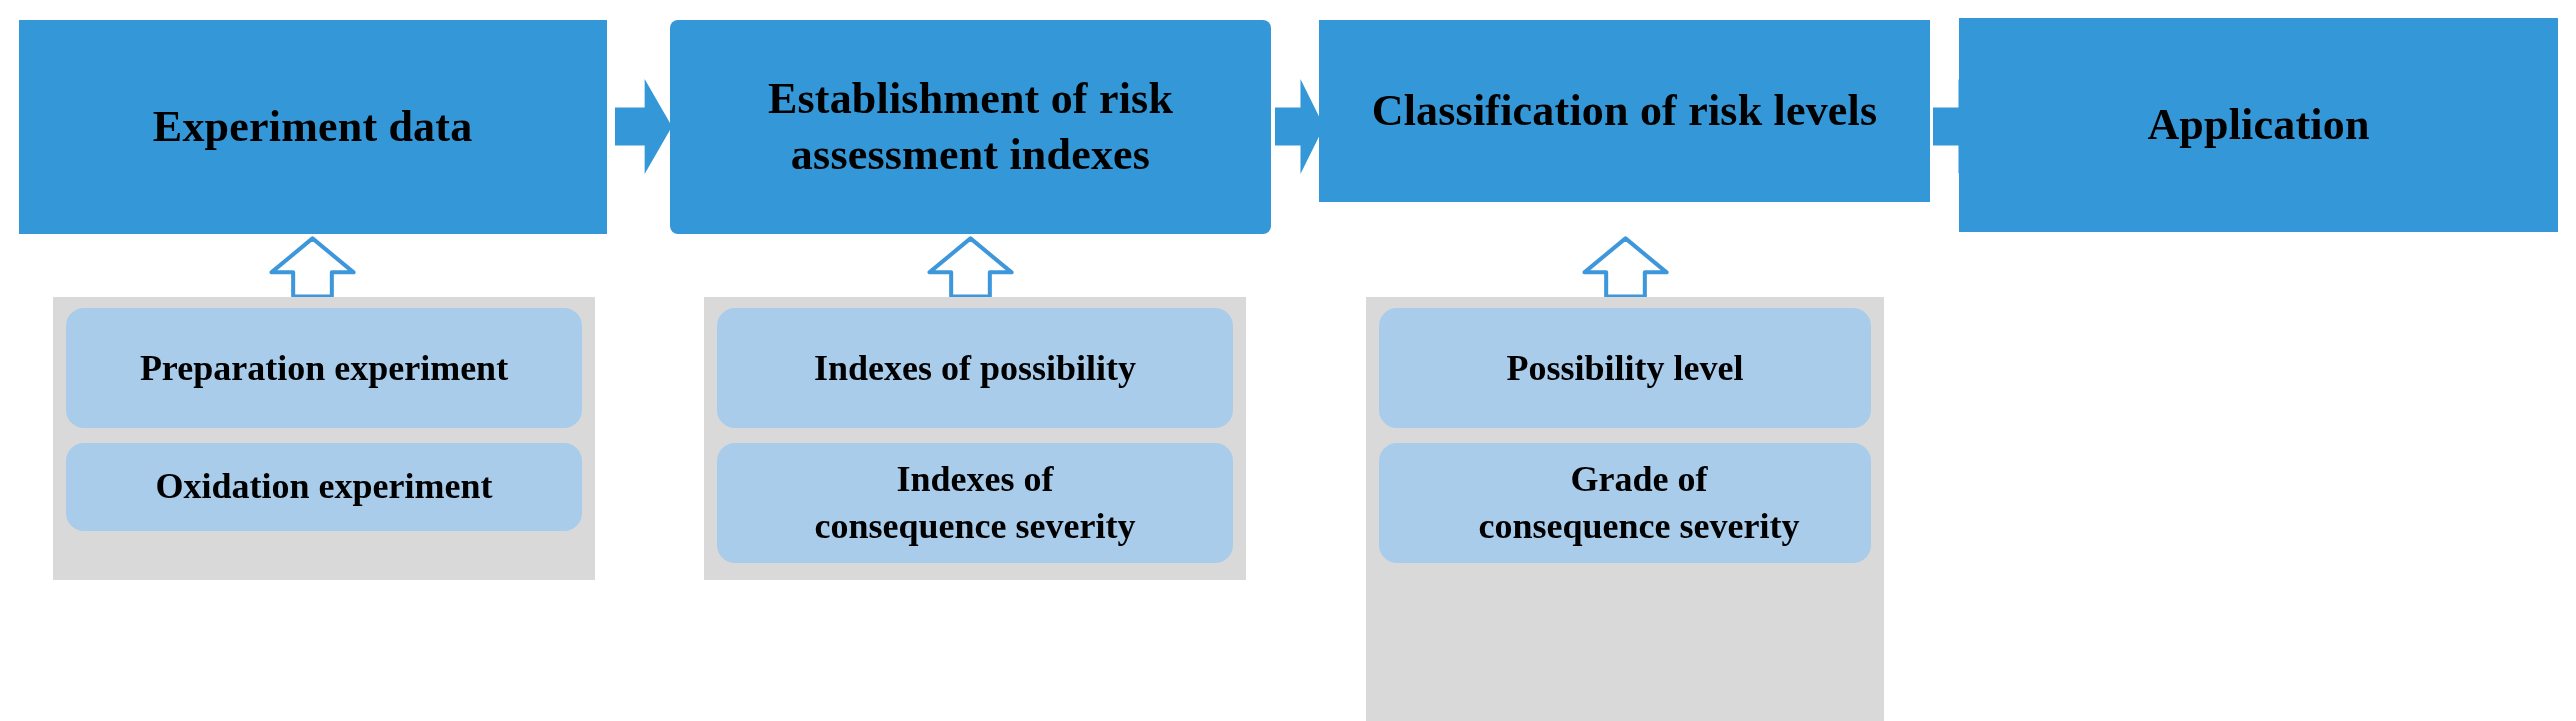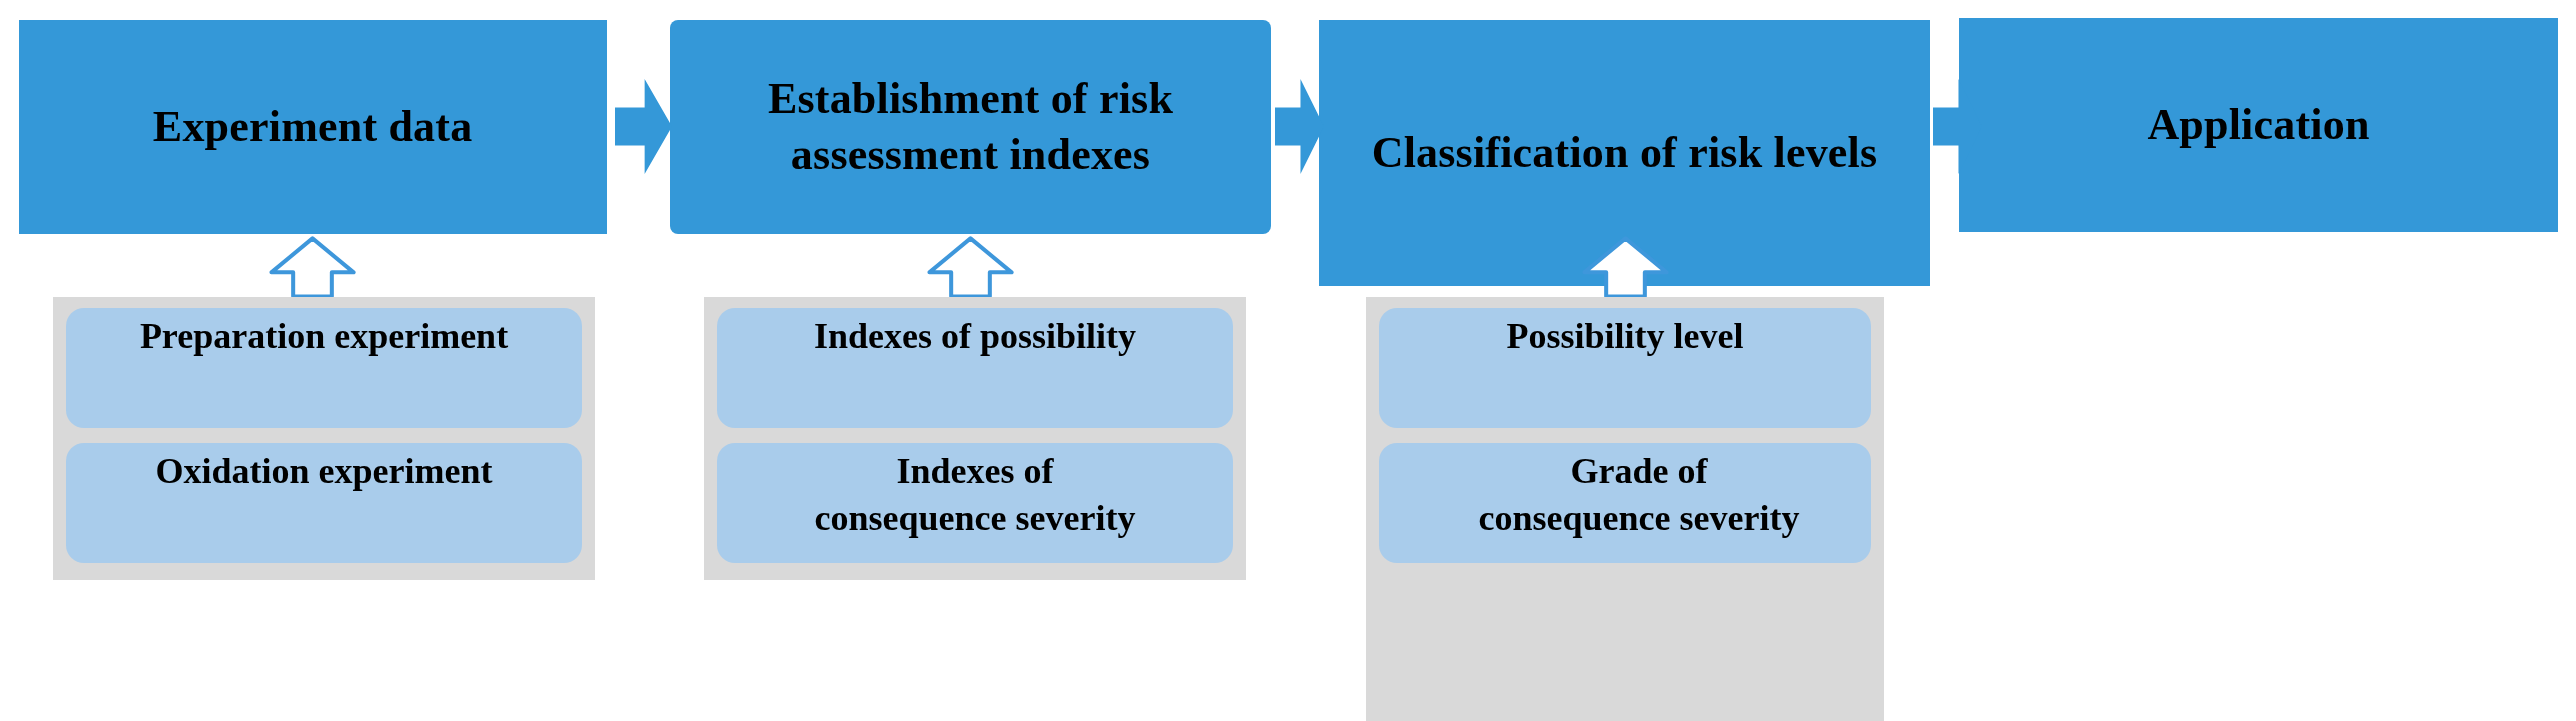--- a/index.html
+++ b/index.html
@@ -69,21 +69,21 @@
 
   .sub-box {
     background: #a9cceb;
     border-radius: 18px;
     color: #000000;
     font-weight: bold;
     font-size: 36px;
     line-height: 1.3;
     text-align: center;
     display: flex;
-    align-items: flex-start;
+    align-items: center;
     justify-content: center;
     box-sizing: border-box;
     padding: 4.9px 8px;
     width: 100%;
   }
   .sub-box .sub-label {
     display: block;
     width: 100%;
     white-space: pre-line;
   }
@@ -96,21 +96,21 @@
 
   <div class="stage-box" style="left:18.6px; top:20px; width:588px; height:214px;">
     <span class="stage-label">Experiment data</span>
   </div>
 
   <div class="stage-box" style="left:670px; top:20px; width:601px; height:214px;border-radius:8px;">
     <span class="stage-label">Establishment of risk
 assessment indexes</span>
   </div>
 
-  <div class="stage-box" style="left:1319px; top:20px; width:611px; height:266px;">
+  <div class="stage-box" style="left:1319px; top:20px; width:611px; height:182px;">
     <span class="stage-label">Classification of risk levels</span>
   </div>
 
   <div class="stage-box" style="left:1959px; top:18px; width:599px; height:214px;">
     <span class="stage-label">Application</span>
   </div>
 
   <div class="arrow-right" style="left:615px; top:79px; width:57px; height:95px;"></div>
 
   <div class="arrow-right" style="left:1275px; top:79px; width:49px; height:95px;"></div>
@@ -133,21 +133,21 @@
     <svg viewBox="0 0 108 78" preserveAspectRatio="none" aria-hidden="true">
       <polygon points="54,3 105,45 78,45 78,75 30,75 30,45 3,45" fill="#ffffff" stroke="#3e97db" stroke-width="5" stroke-linejoin="round"></polygon>
     </svg>
   </div>
 
   <div class="sub-group" style="left:53px; top:297px; width:542px; height:283px;">
     <div class="sub-box" style="height:120px;">
       <span class="sub-label">Preparation experiment</span>
     </div>
     <div class="sub-gap"></div>
-    <div class="sub-box" style="height:120px;">
+    <div class="sub-box" style="height:88px;">
       <span class="sub-label">Oxidation experiment</span>
     </div>
   </div>
 
   <div class="sub-group" style="left:704px; top:297px; width:542px; height:283px;">
     <div class="sub-box" style="height:120px;">
       <span class="sub-label">Indexes of possibility</span>
     </div>
     <div class="sub-gap"></div>
     <div class="sub-box" style="height:120px;">

